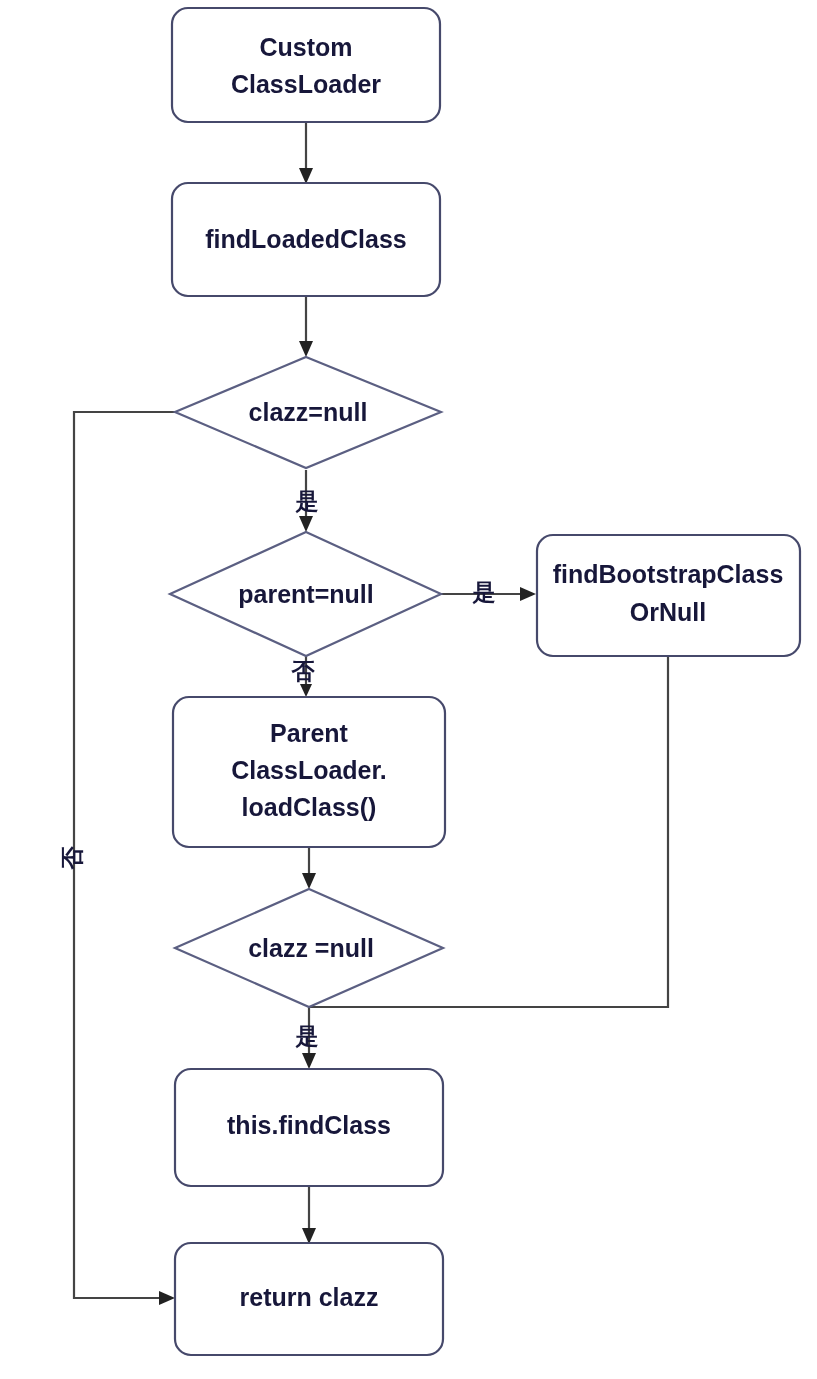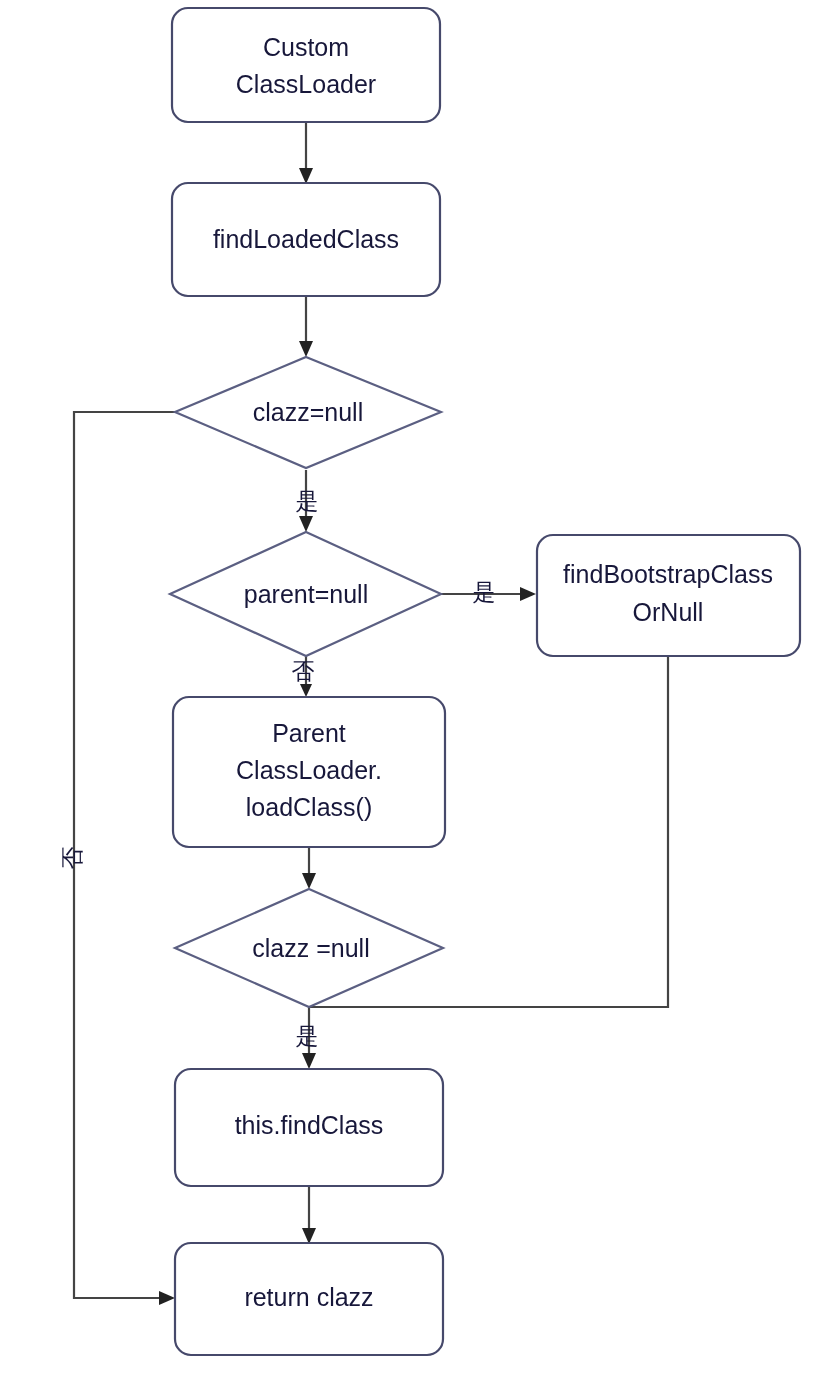--- a/index.html
+++ b/index.html
@@ -10,20 +10,21 @@
   }
   body {
     font-family: "Liberation Sans", "DejaVu Sans", sans-serif;
   }
   #diagram-root {
     position: relative;
     width: 817px;
     height: 1379px;
     background: #ffffff;
     overflow: hidden;
+    font-weight: bold;
   }
   svg.flow {
     position: absolute;
     top: 0;
     left: 0;
     width: 817px;
     height: 1379px;
     display: block;
   }
   .node-box {

